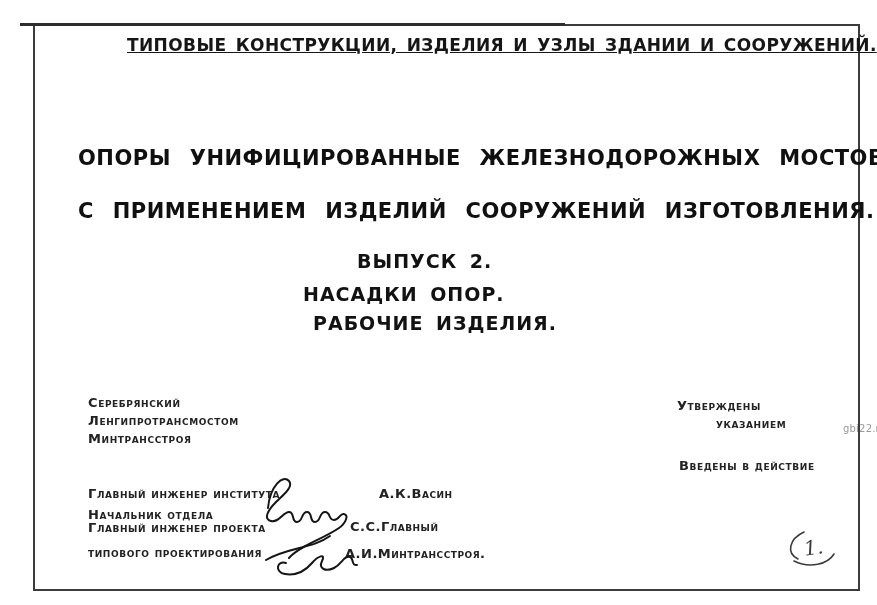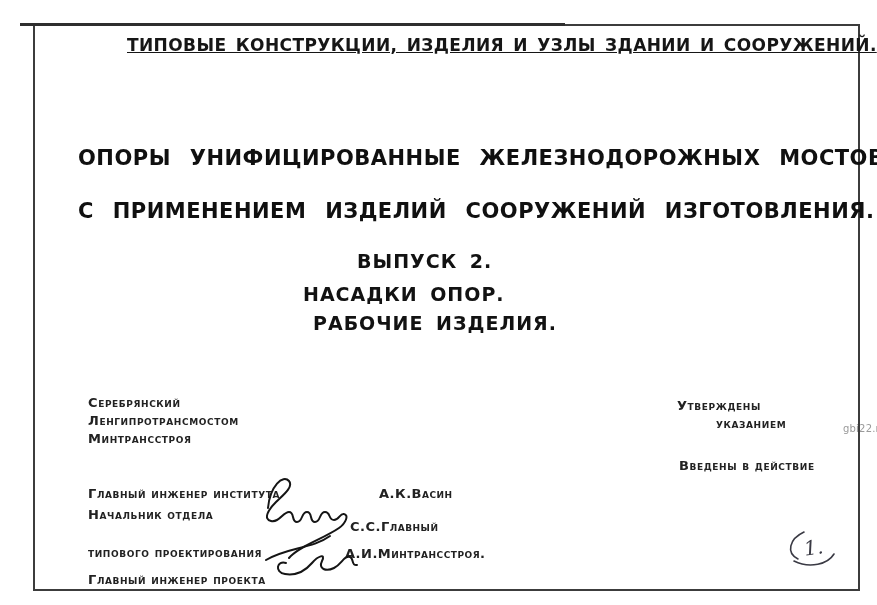--- a/index.html
+++ b/index.html
@@ -111,21 +111,21 @@
   <div class="abs small-hand" style="left:88px; top:413px;">Ленгипротрансмостом</div>
   <div class="abs small-hand" style="left:88px; top:431px;">Минтрансстроя</div>
 
   <div class="abs small-hand" style="left:677px; top:398px;">Утверждены</div>
   <div class="abs small-hand" style="left:716px; top:416px;">указанием</div>
   <div class="abs small-hand" style="left:679px; top:458px;">Введены в действие</div>
 
   <div class="abs small-hand" style="left:88px; top:486px;">Главный инженер института</div>
   <div class="abs small-hand" style="left:88px; top:507px;">Начальник отдела</div>
   <div class="abs small-hand" style="left:88px; top:521px;margin-top:24px;">типового проектирования</div>
-  <div class="abs small-hand" style="left:88px; top:572px;">Главный инженер проекта</div>
+  <div class="abs small-hand" style="left:88px; top:520px;">Главный инженер проекта</div>
 
   <div class="abs sig-name" style="left:345px; top:486px;margin-left:34px;">А.К.Васин</div>
   <div class="abs sig-name" style="left:350px; top:519px;">С.С.Главный</div>
   <div class="abs sig-name" style="left:345px; top:546px;">А.И.Минтрансстроя.</div>
 
   <svg class="abs" style="left:230px; top:460px;" width="160" height="120" viewBox="0 0 160 120">
     <g fill="none" stroke="#151515" stroke-width="2" stroke-linecap="round" stroke-linejoin="round">
 
       <path d="M 38 48 c 2 -22 15 -34 21 -27 c 5 6 -7 15 -13 21 c -8 8 -13 17 -5 19 c 8 2 12 -9 18 -9 c 6 0 2 10 8 10 c 6 0 4 -10 10 -10 c 6 0 2 10 8 10 c 6 0 4 -10 10 -10 c 6 0 3 8 9 8 c 5 0 6 -7 10 -6 c 5 1 2 9 -5 14 c -16 11 -40 18 -50 30"></path>
 

